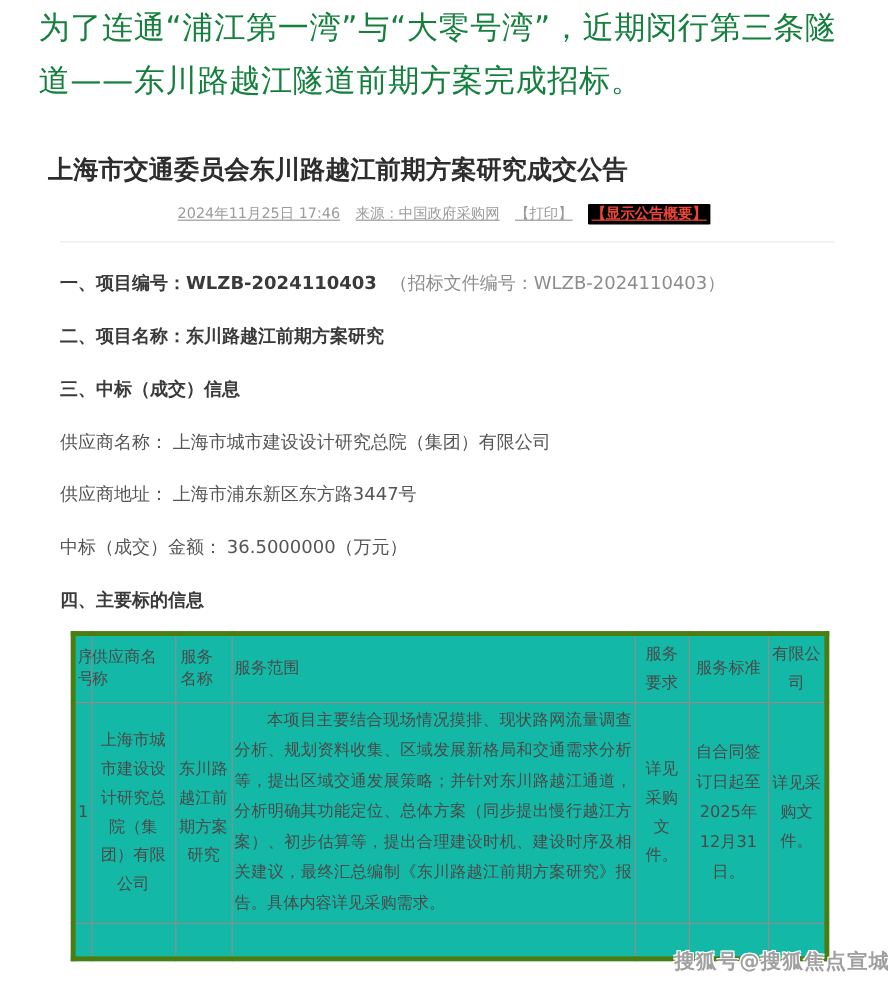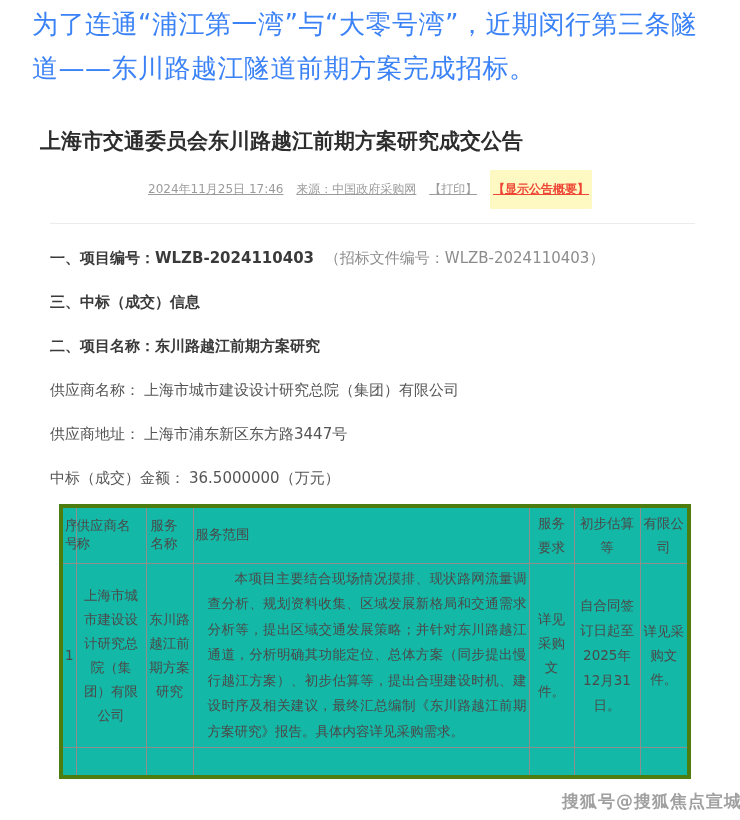--- a/index.html
+++ b/index.html
@@ -2,33 +2,33 @@
 <html><head>
 <meta charset="utf-8">
 <style>
   html,body{margin:0;padding:0;}
   body{
     width:740px;height:820px;background:#ffffff;overflow:hidden;position:relative;
     font-family:"DejaVu Sans","Liberation Sans",sans-serif;
   }
   .lead{
     margin:2px 26px 0 32px;
-    font-size:26px;line-height:44px;color:#3b82f6;font-weight:400;letter-spacing:0.5px;
+    font-size:26px;line-height:44px;color:#15803d;font-weight:400;letter-spacing:0.5px;
   }
   .title{
     margin:38px 40px 0;text-align:left;
     font-size:21px;font-weight:700;color:#2d2d2d;line-height:27px;
   }
   .meta{margin-top:15px;text-align:center;font-size:12px;color:#9b9b9b;}
   .meta span{vertical-align:middle;text-decoration:underline;}
   .meta .gap{margin-left:9px;}
   .print-btn{color:#9b9b9b;cursor:pointer;}
   .badge{
-    display:inline-block;background:#fef9c3;color:#ee4636;font-weight:700;
-    padding:12px 3px;line-height:15px;border-radius:1px;cursor:pointer;
+    display:inline-block;background:#000000;color:#ee4636;font-weight:700;
+    padding:1px 3px;line-height:15px;border-radius:1px;cursor:pointer;
   }
   .divider{margin:14px 45px 0 50px;border-top:1px solid #ececec;height:0;}
   .content{margin:0 45px 16px 50px;}
   .item{margin:0;padding-top:25px;font-size:15px;line-height:19px;color:#555;}
   .b{font-weight:700;color:#3a3a3a;}
   .note{font-weight:400;color:#8c8c8c;margin-left:6px;}
   .val-gap{margin-left:4px;}
   table.subject{
     margin:13px 0 0 59px;border-collapse:collapse;table-layout:fixed;width:628px;
     font-size:13.5px;color:#4a4a4a;border:4px solid #4d7c0f;background:#14b8a6;
@@ -36,21 +36,21 @@
   table.subject th,table.subject td{
     border:1px solid #8e8e8e;vertical-align:middle;padding:2px;font-weight:400;
     overflow:hidden;
   }
   tr.hdr{height:57px;}
   tr.body-row{height:184px;}
   tr.empty-row{height:30px;}
   th.c,td.c{text-align:center;line-height:24px;}
   th.hdr-left{text-align:left;padding-left:8px;}
   td.scope{text-align:left;padding:4px 8px;line-height:25.6px;}
-  td.scope span{display:block;text-indent:2em;text-align:justify;margin-left:12px;}
+  td.scope span{display:block;text-indent:2em;text-align:justify;}
   td.time{line-height:25px;}
   .watermark{
     position:absolute;left:562px;top:790px;white-space:nowrap;
     font-size:17px;font-weight:700;color:#a0a0a0;letter-spacing:1px;
     text-shadow:-1px -1px 0 #fff,1px -1px 0 #fff,-1px 1px 0 #fff,1px 1px 0 #fff,0 1px 0 #fff,0 -1px 0 #fff;
   }
 </style>
 </head>
 <body>
 
@@ -68,54 +68,57 @@
   </div>
 
   <div class="divider"></div>
 
   <div class="content">
     <p class="item">
       <span class="b">一、项目编号：</span><span class="b">WLZB-2024110403</span>
       <span class="note">（招标文件编号：WLZB-2024110403）</span>
     </p>
     <p class="item">
-      <span class="b">三、中标（成交）信息</span>
+      <span class="b">二、项目名称：</span><span class="b">东川路越江前期方案研究</span>
     </p>
     <p class="item">
-      <span class="b">二、项目名称：</span><span class="b">东川路越江前期方案研究</span>
+      <span class="b">三、中标（成交）信息</span>
     </p>
     <p class="item">
       <span>供应商名称：</span><span class="val-gap">上海市城市建设设计研究总院（集团）有限公司</span>
     </p>
     <p class="item">
       <span>供应商地址：</span><span class="val-gap">上海市浦东新区东方路3447号</span>
     </p>
     <p class="item">
       <span>中标（成交）金额：</span><span class="val-gap">36.5000000（万元）</span>
+    </p>
+    <p class="item">
+      <span class="b">四、主要标的信息</span>
     </p>
   </div>
 
   <table class="subject">
     <colgroup>
       <col style="width:15px">
         <col style="width:70px">
         <col style="width:47px">
         <col style="width:336px">
         <col style="width:45px">
         <col style="width:66px">
         <col style="width:49px">
     </colgroup>
     <tbody>
         <tr class="hdr">
       <th class="hdr-left" style="padding-left:2px">序号</th>
       <th class="hdr-left" style="padding-left:0">供应商名称</th>
       <th class="hdr-left" style="padding-left:4px">服务名称</th>
       <th class="hdr-left">服务范围</th>
       <th class="c">服务要求</th>
-      <th class="c">初步估算等</th>
+      <th class="c">服务标准</th>
       <th class="c">有限公司</th>
     </tr>
     <tr class="body-row">
       <td class="c">1</td>
       <td class="c">上海市城市建设设计研究总院（集团）有限公司</td>
       <td class="c">东川路越江前期方案研究</td>
       <td class="scope">
             <span>本项目主要结合现场情况摸排、现状路网流量调查分析、规划资料收集、区域发展新格局和交通需求分析等，提出区域交通发展策略；并针对东川路越江通道，分析明确其功能定位、总体方案（同步提出慢行越江方案）、初步估算等，提出合理建设时机、建设时序及相关建议，最终汇总编制《东川路越江前期方案研究》报告。具体内容详见采购需求。</span>
           </td>
       <td class="c">详见采购文件。</td>

